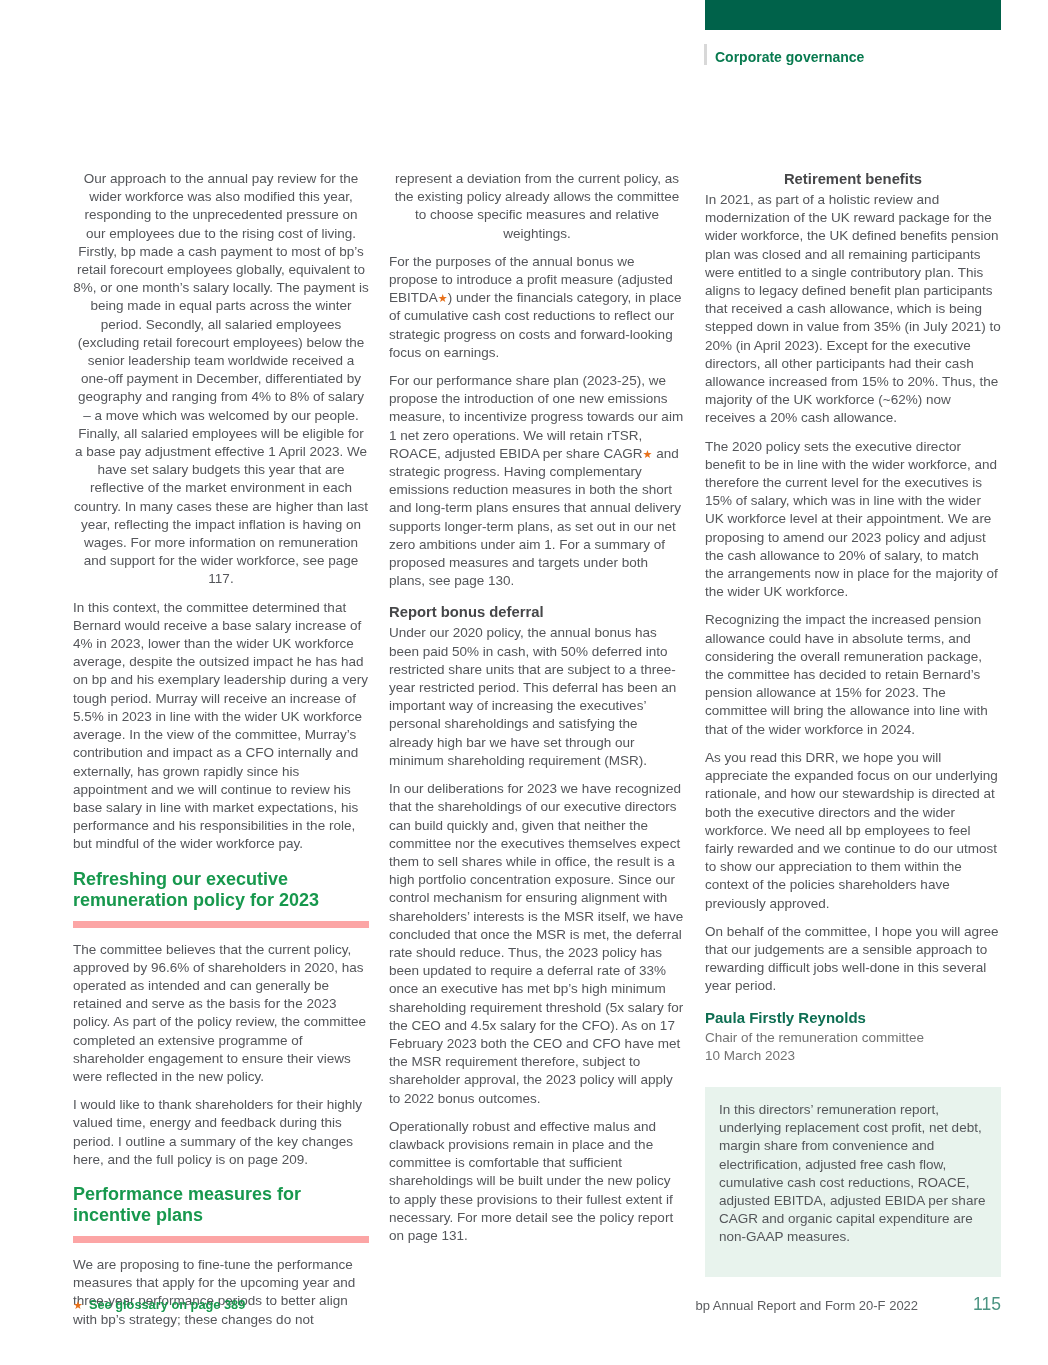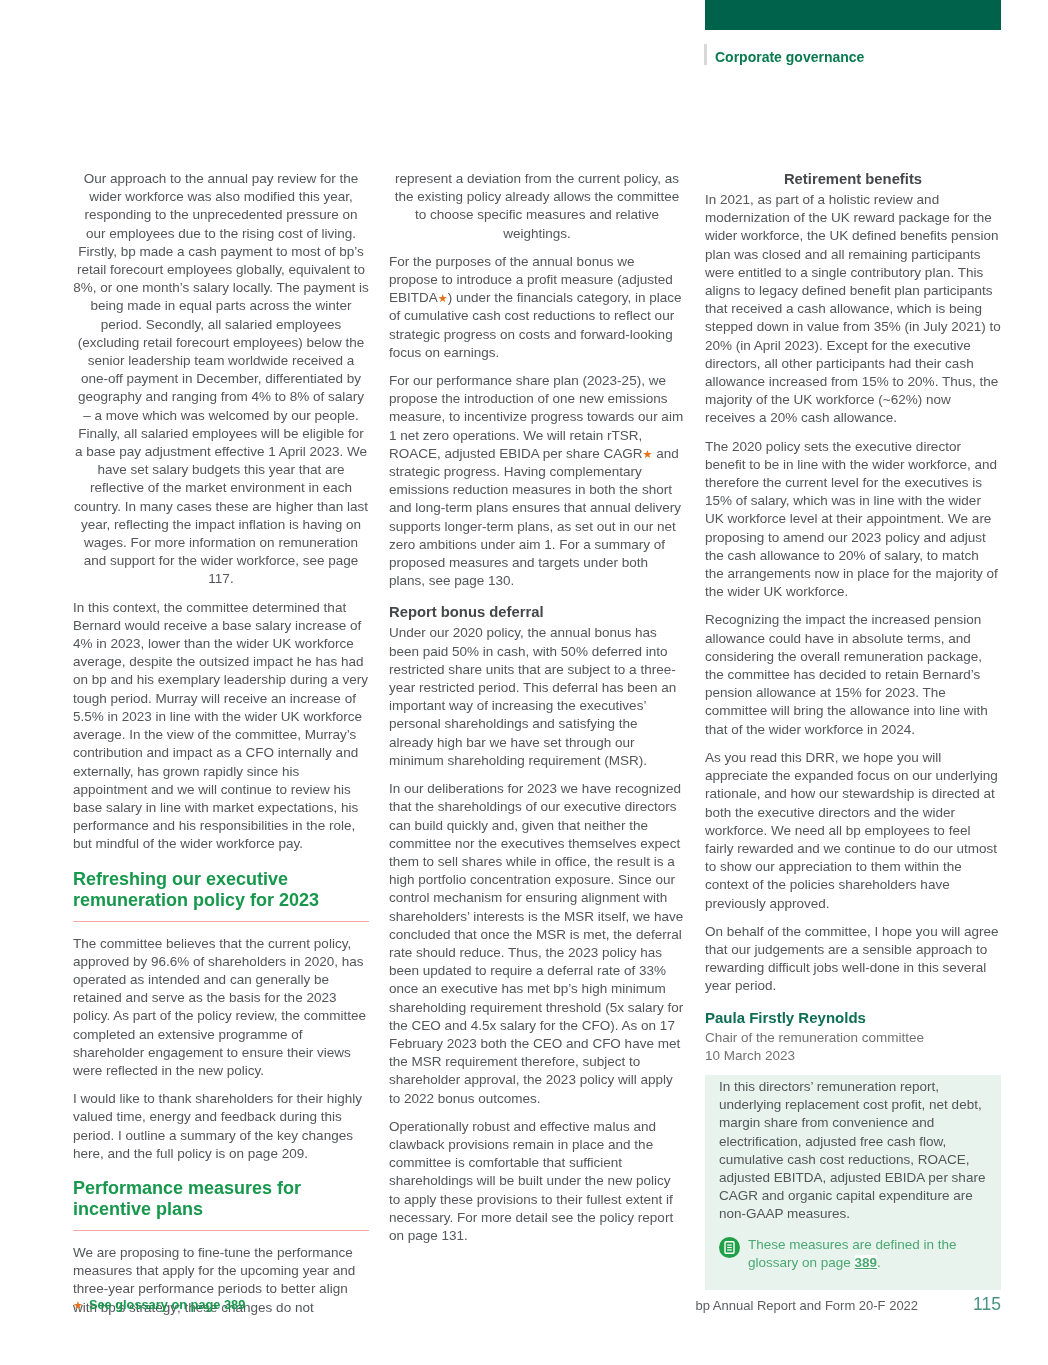--- a/index.html
+++ b/index.html
@@ -14,30 +14,30 @@
 
   .columns {
     position:absolute; left:73px; top:170px; width:928px;
     display:grid; grid-template-columns:296px 296px 296px; column-gap:20px;
   }
   .col { min-width:0; }
 
   p.body { font-size:13.5px; line-height:18.2px; color:#54565a; margin:0 0 10px 0; }
   h2.green {
     color:#17984d; font-size:18px; line-height:21.5px; font-weight:bold;
-    margin:15px 0 13px 0; padding-bottom:9px; border-bottom:1px solid #fca5a5;
+    margin:15px 0 13px 0; padding-bottom:9px; border-bottom:7px solid #fca5a5;
   }
   h3.sub { color:#464749; font-size:14.8px; line-height:19px; font-weight:bold; margin:13px 0 2px 0; }
   .col > :first-child { margin-top:0;text-align:center; }
   .star { color:#e8711a; font-size:11px; }
 
   .sig-name { color:#0e6e52; font-size:15px; font-weight:bold; margin:13px 0 3px 0; }
   .sig-line { color:#737373; font-size:13.5px; line-height:18.2px; }
 
-  .note-box { margin-top:10px; background:#e8f3ed; padding:3px 13px 18px 14px; }
+  .note-box { margin-top:22px; background:#e8f3ed; padding:14px 13px 18px 14px; }
   .note-box p.body { margin-bottom:12px; }
   .note-row { display:flex; align-items:flex-start; }
   .note-icon {
     flex:none; width:21px; height:21px; border-radius:50%; background:#21a049;
     display:flex; align-items:center; justify-content:center; margin-right:8px; margin-top:1px;
   }
   .note-link { color:#4aa972; font-size:13.5px; line-height:18.2px; }
   .note-link .page { color:#4aa972; font-weight:bold; text-decoration:underline; cursor:pointer; }
 
   .footer-left { position:absolute; left:73px; top:1297px; display:flex; align-items:baseline; }
@@ -88,31 +88,20 @@
       <p class="body">Recognizing the impact the increased pension allowance could have in absolute terms, and considering the overall remuneration package, the committee has decided to retain Bernard’s pension allowance at 15% for 2023. The committee will bring the allowance into line with that of the wider workforce in 2024.</p>
       <p class="body">As you read this DRR, we hope you will appreciate the expanded focus on our underlying rationale, and how our stewardship is directed at both the executive directors and the wider workforce. We need all bp employees to feel fairly rewarded and we continue to do our utmost to show our appreciation to them within the context of the policies shareholders have previously approved.</p>
       <p class="body">On behalf of the committee, I hope you will agree that our judgements are a sensible approach to rewarding difficult jobs well-done in this several year period.</p>
 
       <div class="sig-name">Paula Firstly Reynolds</div>
       <div class="sig-line">Chair of the remuneration committee</div>
       <div class="sig-line">10 March 2023</div>
 
       <div class="note-box">
         <p class="body">In this directors’ remuneration report, underlying replacement cost profit, net debt, margin share from convenience and electrification, adjusted free cash flow, cumulative cash cost reductions, ROACE, adjusted EBITDA, adjusted EBIDA per share CAGR and organic capital expenditure are non-GAAP measures.</p>
-        <div class="note-row">
-          <span class="note-icon">
-            <svg width="11" height="13" viewBox="0 0 11 13" xmlns="http://www.w3.org/2000/svg">
-              <rect x="1" y="0.8" width="9" height="11.4" rx="1" fill="none" stroke="#ffffff" stroke-width="1.4"></rect>
-              <line x1="3.2" y1="4" x2="7.8" y2="4" stroke="#ffffff" stroke-width="1.2"></line>
-              <line x1="3.2" y1="6.5" x2="7.8" y2="6.5" stroke="#ffffff" stroke-width="1.2"></line>
-              <line x1="3.2" y1="9" x2="7.8" y2="9" stroke="#ffffff" stroke-width="1.2"></line>
-            </svg>
-          </span>
-          <span class="note-link"><span>These measures are defined in the glossary on page </span><a class="page">389</a><span>.</span></span>
-        </div>
       </div>
     </div>
 
   </div>
 
   <div class="footer-left">
     <span class="fstar">★</span>
     <span class="gtext">See glossary on page 389</span>
   </div>
 

